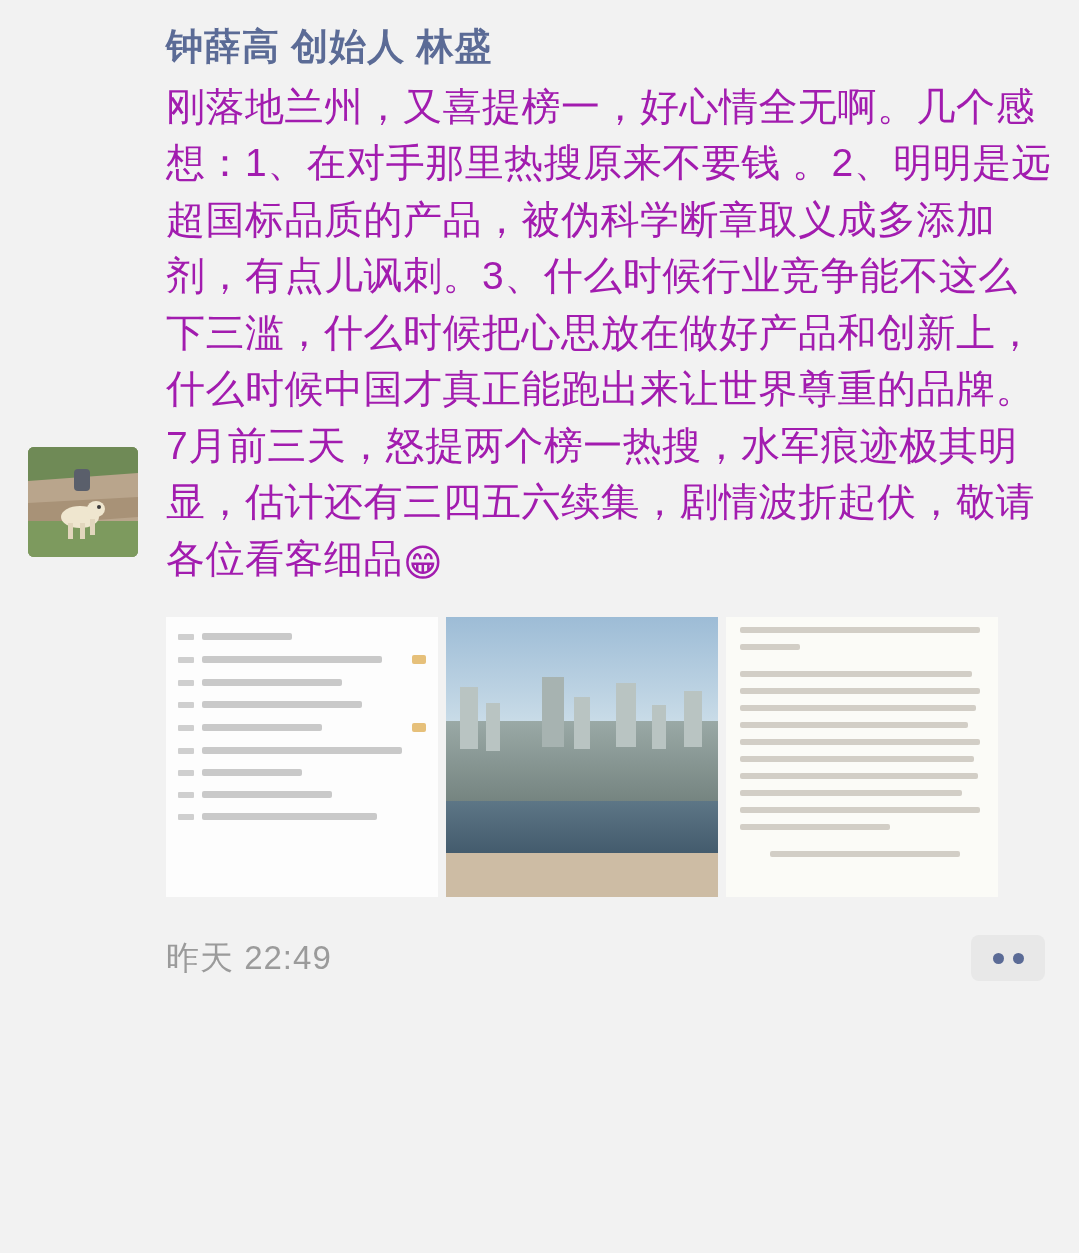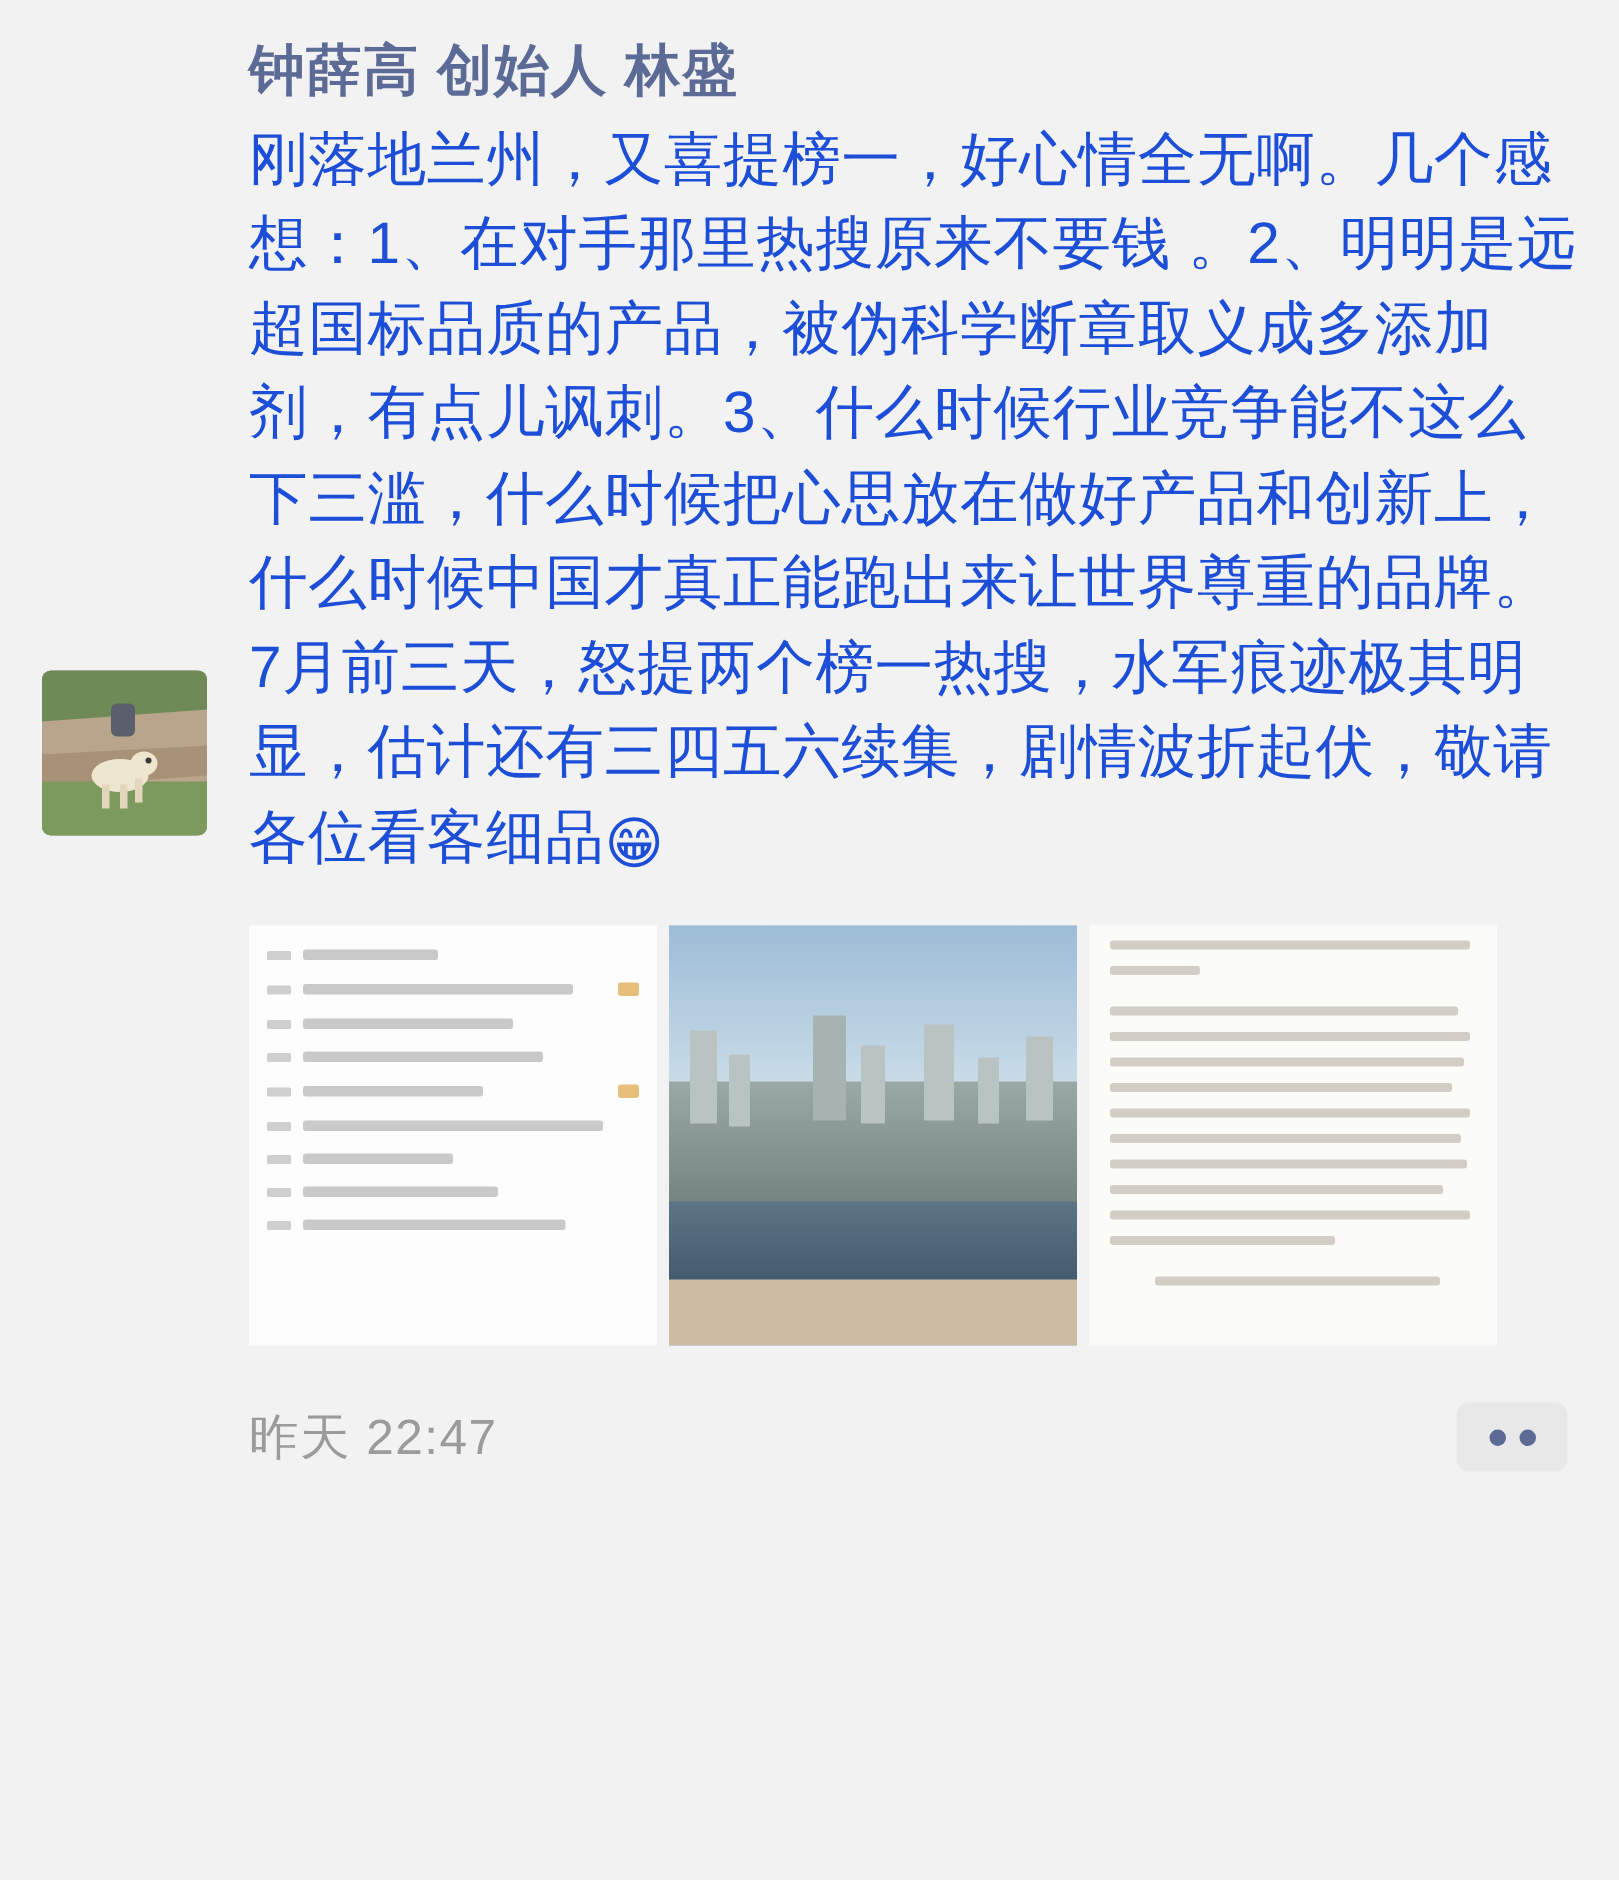--- a/index.html
+++ b/index.html
@@ -44,21 +44,21 @@
   .author {
     color: #5b6b96;
     font-size: 37px;
     font-weight: 700;
     letter-spacing: 1px;
     line-height: 1.15;
     margin: 4px 0 10px 0;
     white-space: nowrap;
   }
   .post-text {
-    color: #1d4ed8;
+    color: #a21caf;
     font-size: 39px;
     line-height: 1.45;
     letter-spacing: 0.5px;
     word-break: break-all;
     margin: 0;
   }
   .emoji-inline {
     font-size: 38px;
     vertical-align: -4px;
   }
@@ -273,21 +273,21 @@
             <div class="t-line" style="width:240px"></div>
             <div class="t-line" style="width:150px"></div>
             <div class="t-gap"></div>
             <div class="t-line" style="width:190px;margin-left:30px"></div>
           </div>
         </div>
 
       </div>
 
       <div class="footer">
-        <div class="timestamp">昨天 22:47</div>
+        <div class="timestamp">昨天 22:49</div>
         <div class="more-btn">
           <span class="dot"></span>
           <span class="dot"></span>
         </div>
       </div>
     </div>
 
   </div>
 </div>
 

